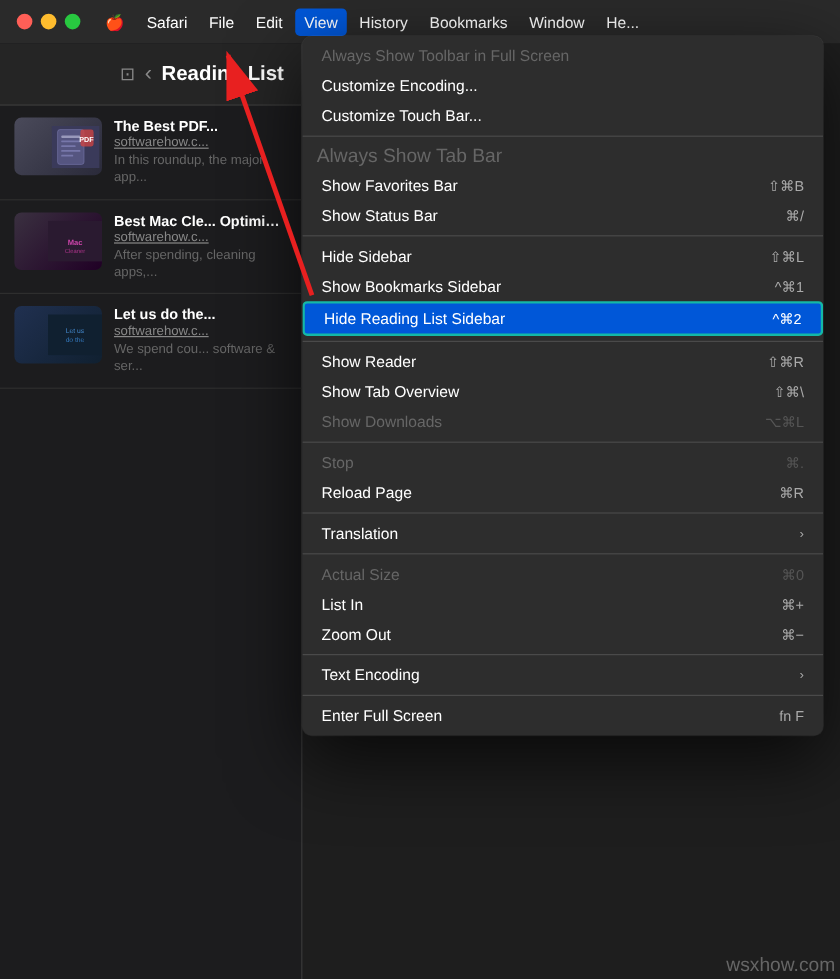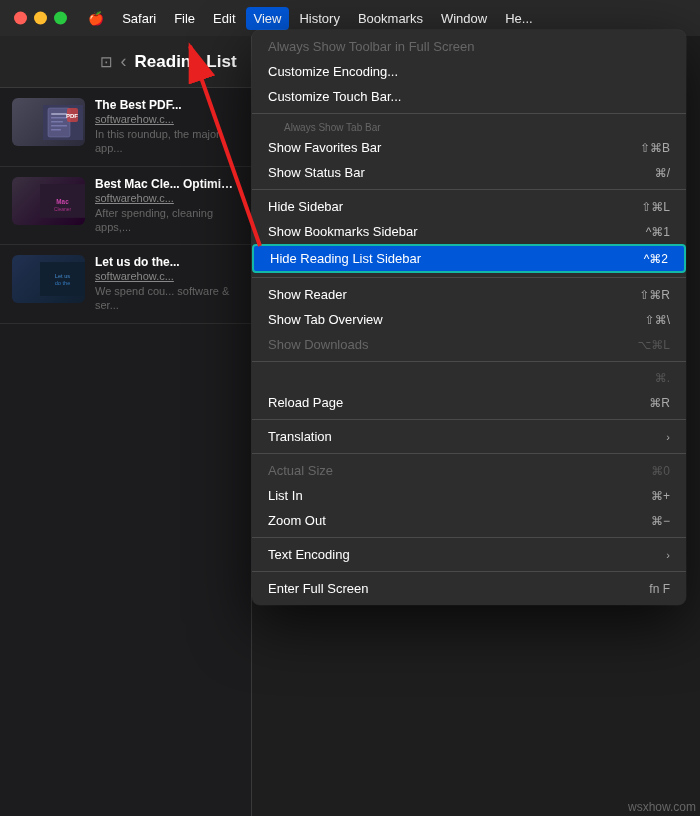--- a/index.html
+++ b/index.html
@@ -200,41 +200,41 @@
       color: #aaa;
       font-size: 11px;
       margin-left: auto;
     }
     .menu-separator {
       height: 1px;
       background: #4a4a4a;
       margin: 4px 0;
     }
     .menu-section-header {
-      padding: 4px 32px 2px;
+      padding: 4px 12px 2px;
       color: #666;
-      font-size: 10px;
+      font-size: 16px;
     }
 
     
     .red-arrow {
       position: absolute;
       top: 36px;
       left: 160px;
       z-index: 300;
       pointer-events: none;
     }
 
     
     .watermark {
       position: absolute;
       bottom: 2px;
       right: 4px;
       color: #666;
-      font-size: 12px;
+      font-size: 16px;
       z-index: 400;
     }
 
     
     .sidebar-header-area {
       height: 52px;
       display: flex;
       align-items: center;
       padding: 0 12px 0 100px;
       background: #252525;
@@ -397,20 +397,21 @@
   </div>
 
   <div class="menu-item disabled">
     <span class="menu-item-label">Show Downloads</span>
     <span class="menu-item-shortcut" style="color:#555">⌥⌘L</span>
   </div>
 
   <div class="menu-separator"></div>
 
   <div class="menu-item disabled">
+    <span class="menu-item-label">Stop</span>
     <span class="menu-item-shortcut" style="color:#555">⌘.</span>
   </div>
 
   <div class="menu-item">
     <span class="menu-item-label">Reload Page</span>
     <span class="menu-item-shortcut">⌘R</span>
   </div>
 
   <div class="menu-separator"></div>
 

